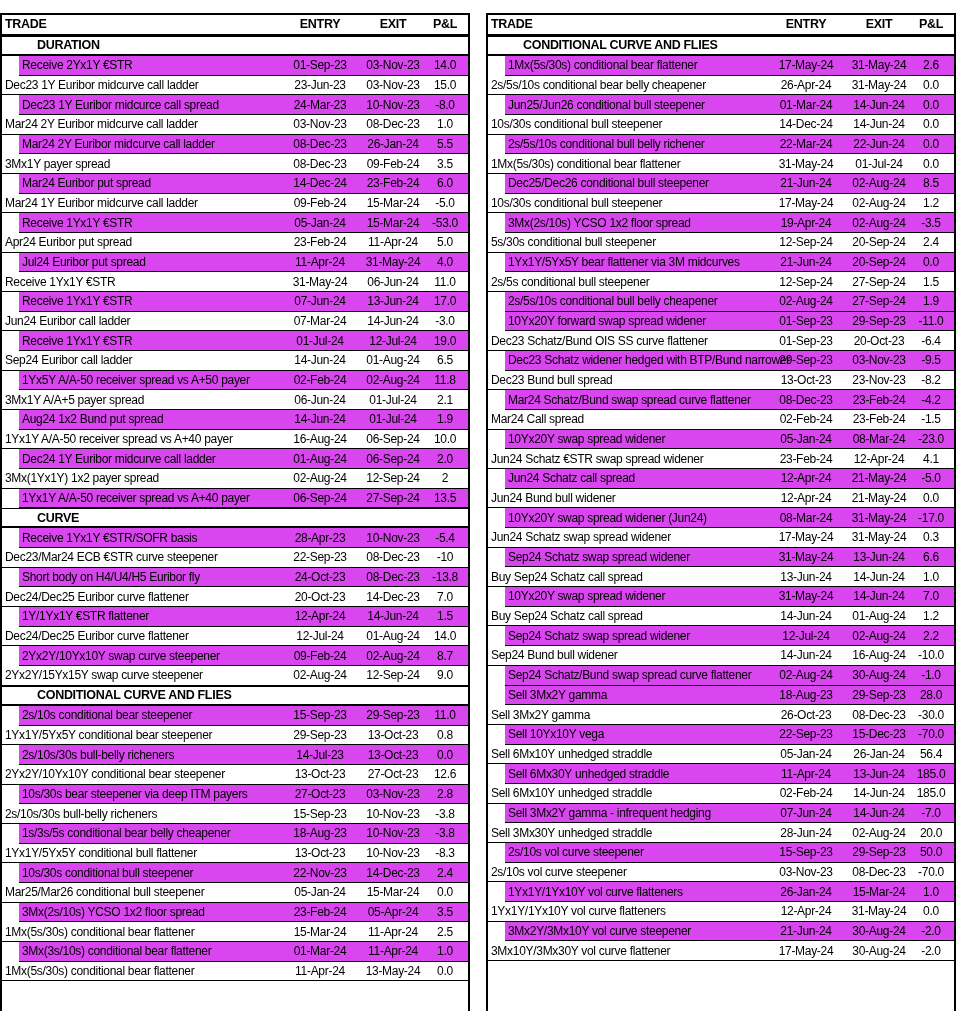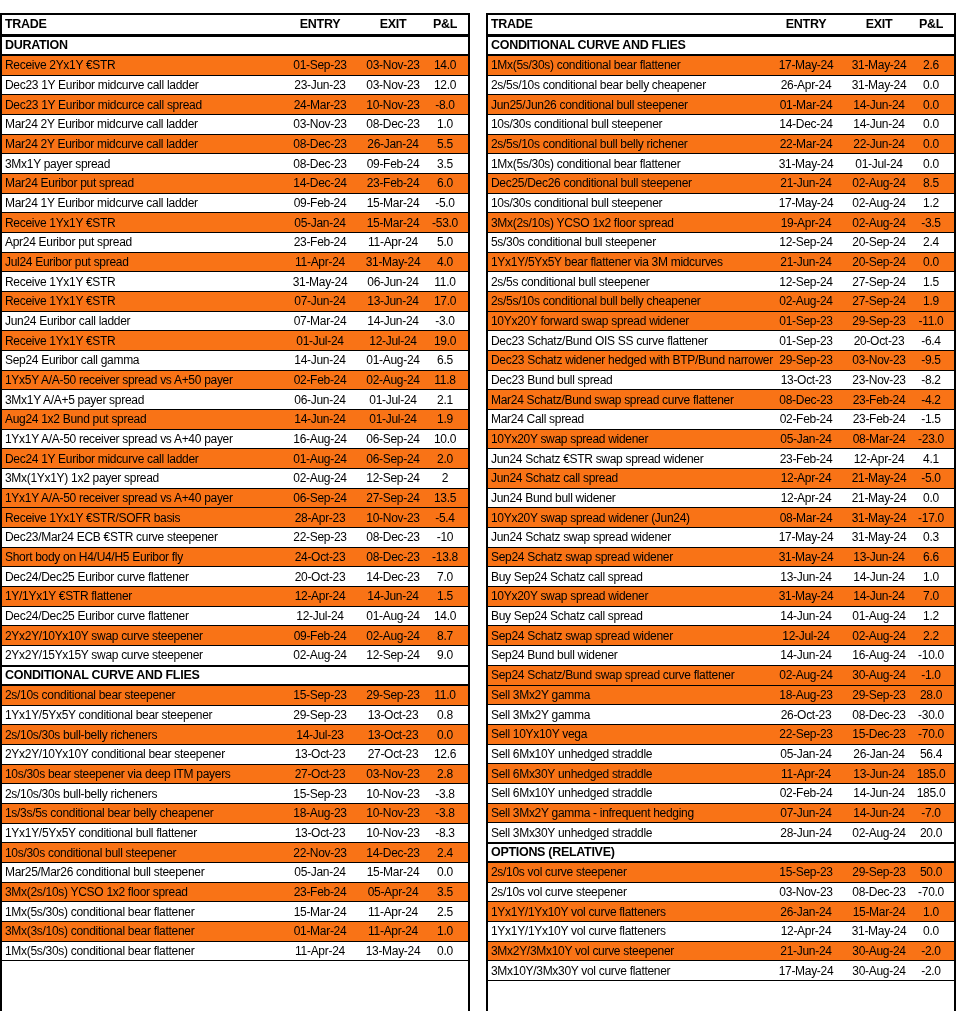--- a/index.html
+++ b/index.html
@@ -13,22 +13,22 @@
     border:2px solid #000;box-sizing:border-box;background:#fff;
     overflow:hidden;
   }
   #table-left{left:0;}
   #table-right{left:486px;}
   .row{
     display:flex;align-items:center;box-sizing:border-box;
     height:19.68px;border-bottom:1px solid #000;background:#fff;
   }
   .row.header{height:21px;border-bottom-width:2px;font-weight:bold;}
-  .row.section{height:20px;border-top:1px solid #000;border-bottom-width:2px;font-weight:bold;}
-  .row.data.shade{background:#f97316;}
+  .row.section{height:20px;border-top:1px solid #000;border-bottom-width:2px;font-weight:bold;padding-left:32px;}
+  .row.data.shade{background:#d946ef;margin-left:17px;}
   .cell{
     font-size:12px;letter-spacing:-0.3px;line-height:1;
     white-space:nowrap;box-sizing:border-box;
   }
   .c-trade{flex:1 1 auto;min-width:0;padding-left:3px;text-align:left;}
   .c-entry{flex:0 0 88px;text-align:center;}
   .c-exit{flex:0 0 58px;text-align:center;}
   .c-pnl{flex:0 0 46px;text-align:center;}
   .row.header .cell{font-size:12.5px;}
   .row.section .cell{font-size:12.5px;}
@@ -49,21 +49,21 @@
     <div class="row data shade">
       <div class="cell c-trade">Receive 2Yx1Y €STR</div>
       <div class="cell c-entry">01-Sep-23</div>
       <div class="cell c-exit">03-Nov-23</div>
       <div class="cell c-pnl">14.0</div>
     </div>
     <div class="row data">
       <div class="cell c-trade">Dec23 1Y Euribor midcurve call ladder</div>
       <div class="cell c-entry">23-Jun-23</div>
       <div class="cell c-exit">03-Nov-23</div>
-      <div class="cell c-pnl">12.0</div>
+      <div class="cell c-pnl">15.0</div>
     </div>
     <div class="row data shade">
       <div class="cell c-trade">Dec23 1Y Euribor midcurce call spread</div>
       <div class="cell c-entry">24-Mar-23</div>
       <div class="cell c-exit">10-Nov-23</div>
       <div class="cell c-pnl">-8.0</div>
     </div>
     <div class="row data">
       <div class="cell c-trade">Mar24 2Y Euribor midcurve call ladder</div>
       <div class="cell c-entry">03-Nov-23</div>
@@ -130,21 +130,21 @@
       <div class="cell c-exit">14-Jun-24</div>
       <div class="cell c-pnl">-3.0</div>
     </div>
     <div class="row data shade">
       <div class="cell c-trade">Receive 1Yx1Y €STR</div>
       <div class="cell c-entry">01-Jul-24</div>
       <div class="cell c-exit">12-Jul-24</div>
       <div class="cell c-pnl">19.0</div>
     </div>
     <div class="row data">
-      <div class="cell c-trade">Sep24 Euribor call gamma</div>
+      <div class="cell c-trade">Sep24 Euribor call ladder</div>
       <div class="cell c-entry">14-Jun-24</div>
       <div class="cell c-exit">01-Aug-24</div>
       <div class="cell c-pnl">6.5</div>
     </div>
     <div class="row data shade">
       <div class="cell c-trade">1Yx5Y A/A-50 receiver spread vs A+50 payer</div>
       <div class="cell c-entry">02-Feb-24</div>
       <div class="cell c-exit">02-Aug-24</div>
       <div class="cell c-pnl">11.8</div>
     </div>
@@ -176,20 +176,23 @@
       <div class="cell c-trade">3Mx(1Yx1Y) 1x2 payer spread</div>
       <div class="cell c-entry">02-Aug-24</div>
       <div class="cell c-exit">12-Sep-24</div>
       <div class="cell c-pnl">2</div>
     </div>
     <div class="row data shade">
       <div class="cell c-trade">1Yx1Y A/A-50 receiver spread vs A+40 payer</div>
       <div class="cell c-entry">06-Sep-24</div>
       <div class="cell c-exit">27-Sep-24</div>
       <div class="cell c-pnl">13.5</div>
+    </div>
+    <div class="row section">
+      <div class="cell c-trade">CURVE</div>
     </div>
     <div class="row data shade">
       <div class="cell c-trade">Receive 1Yx1Y €STR/SOFR basis</div>
       <div class="cell c-entry">28-Apr-23</div>
       <div class="cell c-exit">10-Nov-23</div>
       <div class="cell c-pnl">-5.4</div>
     </div>
     <div class="row data">
       <div class="cell c-trade">Dec23/Mar24 ECB €STR curve steepener</div>
       <div class="cell c-entry">22-Sep-23</div>
@@ -563,23 +566,20 @@
       <div class="cell c-entry">07-Jun-24</div>
       <div class="cell c-exit">14-Jun-24</div>
       <div class="cell c-pnl">-7.0</div>
     </div>
     <div class="row data">
       <div class="cell c-trade">Sell 3Mx30Y unhedged straddle</div>
       <div class="cell c-entry">28-Jun-24</div>
       <div class="cell c-exit">02-Aug-24</div>
       <div class="cell c-pnl">20.0</div>
     </div>
-    <div class="row section">
-      <div class="cell c-trade">OPTIONS (RELATIVE)</div>
-    </div>
     <div class="row data shade">
       <div class="cell c-trade">2s/10s vol curve steepener</div>
       <div class="cell c-entry">15-Sep-23</div>
       <div class="cell c-exit">29-Sep-23</div>
       <div class="cell c-pnl">50.0</div>
     </div>
     <div class="row data">
       <div class="cell c-trade">2s/10s vol curve steepener</div>
       <div class="cell c-entry">03-Nov-23</div>
       <div class="cell c-exit">08-Dec-23</div>

